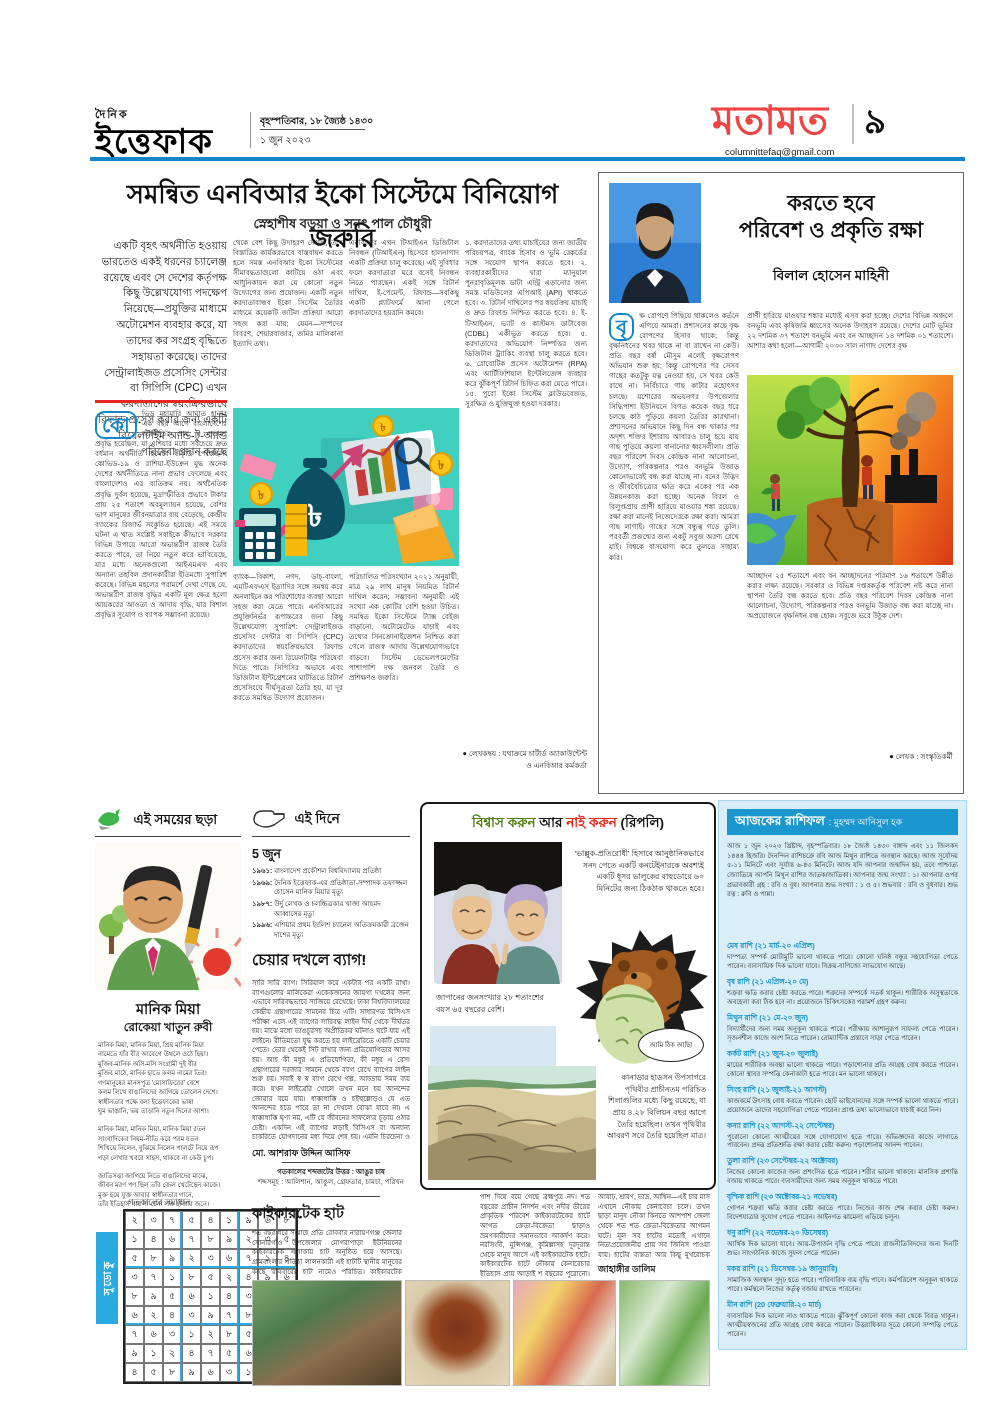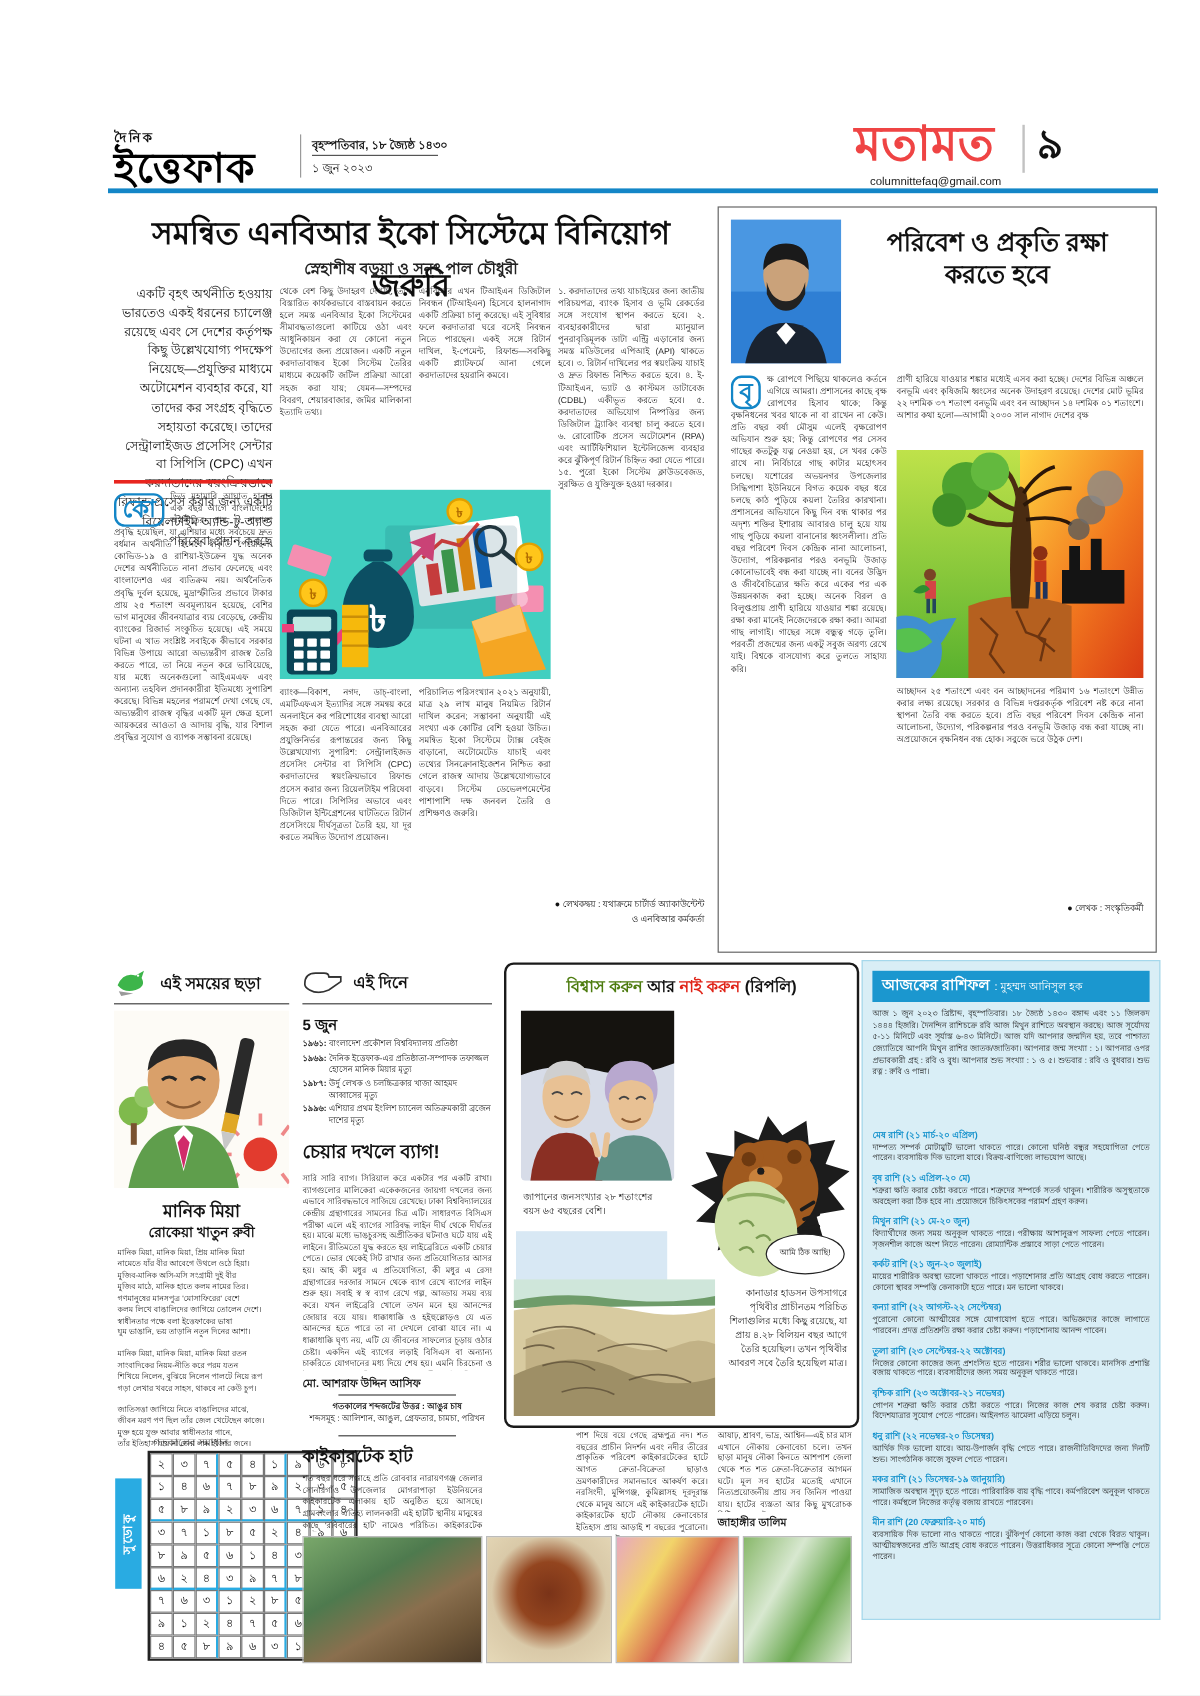--- a/index.html
+++ b/index.html
@@ -164,23 +164,24 @@
         <rect width="92" height="120" fill="#2f7fd4"></rect>
         <rect width="92" height="60" fill="#4a97e2"></rect>
         <ellipse cx="46" cy="46" rx="19" ry="23" fill="#caa27a"></ellipse>
         <path d="M27 42 q0 -22 19 -22 q19 0 19 22 l-4 -4 q-15 -10 -30 0 z" fill="#1a1a1a"></path>
         <path d="M30 52 q4 16 16 16 q12 0 16 -16 l0 10 q-6 14 -16 14 q-10 0 -16 -14 z" fill="#222222"></path>
         <path d="M12 120 q6 -34 34 -34 q28 0 34 34 z" fill="#1a2330"></path>
         <polygon points="46,86 38,94 46,104 54,94" fill="#ffffff"></polygon>
       </svg>
     </div>
     <div class="abs ctr env-title" style="left:108px;top:16px;width:248px;">
+      <div>করতে হবে</div>
       <div>পরিবেশ ও প্রকৃতি রক্ষা</div>
-      <div>করতে হবে</div>
-    </div>
+    </div>
+    <div class="abs ctr env-byline" style="left:108px;top:92px;width:248px;">বিলাল হোসেন মাহিনী</div>
 
     <div class="abs just body-txt" style="left:10px;top:138px;width:130px;height:460px;overflow:hidden;">
       <span class="dropcap">বৃ</span><span>ক্ষ রোপণে পিছিয়ে থাকলেও কর্তনে এগিয়ে আমরা। প্রশাসনের কাছে বৃক্ষ রোপণের হিসাব থাকে; কিন্তু বৃক্ষনিধনের খবর থাকে না বা রাখেন না কেউ। প্রতি বছর বর্ষা মৌসুম এলেই বৃক্ষরোপণ অভিযান শুরু হয়; কিন্তু রোপণের পর সেসব গাছের কতটুকু যত্ন নেওয়া হয়, সে খবর কেউ রাখে না। নির্বিচারে গাছ কাটার মহোৎসব চলছে। যশোরের অভয়নগর উপজেলার সিদ্ধিপাশা ইউনিয়নে বিগত কয়েক বছর ধরে চলছে কাঠ পুড়িয়ে কয়লা তৈরির কারখানা। প্রশাসনের অভিযানে কিছু দিন বন্ধ থাকার পর অদৃশ্য শক্তির ইশারায় আবারও চালু হয়ে যায় গাছ পুড়িয়ে কয়লা বানানোর ধ্বংসলীলা। প্রতি বছর পরিবেশ দিবস কেন্দ্রিক নানা আলোচনা, উদ্যোগ, পরিকল্পনার পরও বনভূমি উজাড় কোনোভাবেই বন্ধ করা যাচ্ছে না। বনের উদ্ভিদ ও জীববৈচিত্র্যের ক্ষতি করে একের পর এক উন্নয়নকাজ করা হচ্ছে। অনেক বিরল ও বিলুপ্তপ্রায় প্রাণী হারিয়ে যাওয়ার শঙ্কা রয়েছে। রক্ষা করা মানেই নিজেদেরকে রক্ষা করা। আমরা গাছ লাগাই। গাছের সঙ্গে বন্ধুত্ব গড়ে তুলি। পরবর্তী প্রজন্মের জন্য একটু সবুজ অরণ্য রেখে যাই। বিশ্বকে বাসযোগ্য করে তুলতে সাহায্য করি।</span>
     </div>
     <div class="abs just body-txt" style="left:148px;top:138px;width:206px;height:60px;overflow:hidden;">প্রাণী হারিয়ে যাওয়ার শঙ্কার মধ্যেই এসব করা হচ্ছে। দেশের বিভিন্ন অঞ্চলে বনভূমি এবং কৃষিজমি ধ্বংসের অনেক উদাহরণ রয়েছে। দেশের মোট ভূমির ২২ দশমিক ৩৭ শতাংশ বনভূমি এবং বন আচ্ছাদন ১৪ দশমিক ০১ শতাংশে। আশার কথা হলো—আগামী ২০৩০ সাল নাগাদ দেশের বৃক্ষ</div>
 
     <div class="abs" style="left:148px;top:202px;width:206px;height:190px;">
       <svg width="206" height="190" viewBox="0 0 206 190">
         <defs>
           <linearGradient id="gleft" x1="0" y1="0" x2="0" y2="1">
@@ -445,20 +446,21 @@
         <ellipse cx="92" cy="76" rx="19" ry="24" fill="#e8c194"></ellipse>
         <path d="M70 66 q0 -24 22 -24 q22 0 22 24 q0 8 -4 12 q4 -18 -18 -20 q-22 2 -18 20 q-4 -4 -4 -12 z" fill="#b8a8cf"></path>
         <path d="M82 74 q4 -4 8 0 M96 74 q4 -4 8 0" stroke="#444" stroke-width="1.6" fill="none"></path>
         <path d="M84 90 q8 6 16 0" stroke="#8a5a32" stroke-width="1.6" fill="none"></path>
         <g stroke="#e8c194" stroke-width="5" stroke-linecap="round">
           <line x1="64" y1="120" x2="60" y2="104"></line>
             <line x1="70" y1="120" x2="72" y2="104"></line>
         </g>
       </svg>
     </div>
+    <div class="abs rt rip-txt" style="left:150px;top:44px;width:132px;">'ভাল্লুক-প্রতিরোধী' হিসাবে আনুষ্ঠানিকভাবে সনদ পেতে একটি কনটেইনারকে অবশ্যই একটি ধূসর ভালুকের বাহুডোরে ৬০ মিনিটের জন্য ঠিকঠাক থাকতে হবে।</div>
     <div class="abs" style="left:150px;top:120px;width:136px;height:146px;">
       <svg width="136" height="146" viewBox="0 0 136 146">
         <polygon fill="#1c1c1c" points="68,6 80,22 100,10 102,30 124,26 116,46 136,52 118,66 132,84 108,88 114,108 92,104 90,126 70,114 58,132 48,110 26,118 32,96 8,94 24,78 4,64 26,56 16,36 40,40 40,18 60,26"></polygon>
         <circle cx="70" cy="66" r="40" fill="#a05a1f"></circle>
         <circle cx="52" cy="40" r="12" fill="#a05a1f"></circle>
         <circle cx="92" cy="38" r="12" fill="#a05a1f"></circle>
         <circle cx="52" cy="42" r="6" fill="#6e3a10"></circle>
         <circle cx="90" cy="40" r="6" fill="#6e3a10"></circle>
         <ellipse cx="66" cy="58" rx="14" ry="10" fill="#c8823c"></ellipse>
         <circle cx="62" cy="52" r="3" fill="#1c1c1c"></circle>
@@ -512,20 +514,24 @@
       </div>
         <div>
         <div class="horo-sign">মিথুন রাশি (২১ মে-২০ জুন)</div>
         <div class="horo-body">বিদ্যার্থীদের জন্য সময় অনুকূল থাকতে পারে। পরীক্ষায় আশানুরূপ সাফল্য পেতে পারেন। সৃজনশীল কাজে অংশ নিতে পারেন। রোম্যান্টিক প্রস্তাবে সাড়া পেতে পারেন।</div>
       </div>
         <div>
         <div class="horo-sign">কর্কট রাশি (২১ জুন-২০ জুলাই)</div>
         <div class="horo-body">মায়ের শারীরিক অবস্থা ভালো থাকতে পারে। পড়াশোনার প্রতি আগ্রহ বোধ করতে পারেন। কোনো স্থাবর সম্পত্তি কেনাকাটা হতে পারে। মন ভালো থাকবে।</div>
       </div>
         <div>
+        <div class="horo-sign">সিংহ রাশি (২১ জুলাই-২১ আগস্ট)</div>
+        <div class="horo-body">কাজকর্মে উৎসাহ বোধ করতে পারেন। ছোট ভাইবোনদের সঙ্গে সম্পর্ক ভালো থাকতে পারে। প্রয়োজনে তাদের সহযোগিতা পেতে পারেন। প্রাপ্ত তথ্য ভালোভাবে যাচাই করে নিন।</div>
+      </div>
+        <div>
         <div class="horo-sign">কন্যা রাশি (২২ আগস্ট-২২ সেপ্টেম্বর)</div>
         <div class="horo-body">পুরোনো কোনো আত্মীয়ের সঙ্গে যোগাযোগ হতে পারে। অভিজ্ঞদের কাজে লাগাতে পারবেন। প্রদত্ত প্রতিশ্রুতি রক্ষা করার চেষ্টা করুন। পড়াশোনায় আনন্দ পাবেন।</div>
       </div>
         <div>
         <div class="horo-sign">তুলা রাশি (২৩ সেপ্টেম্বর-২২ অক্টোবর)</div>
         <div class="horo-body">নিজের কোনো কাজের জন্য প্রশংসিত হতে পারেন। শরীর ভালো থাকবে। মানসিক প্রশান্তি বজায় থাকতে পারে। ব্যবসায়ীদের জন্য সময় অনুকূল থাকতে পারে।</div>
       </div>
         <div>
         <div class="horo-sign">বৃশ্চিক রাশি (২৩ অক্টোবর-২১ নভেম্বর)</div>
         <div class="horo-body">গোপন শত্রুরা ক্ষতি করার চেষ্টা করতে পারে। নিজের কাজ শেষ করার চেষ্টা করুন। বিদেশযাত্রার সুযোগ পেতে পারেন। আইনগত ঝামেলা এড়িয়ে চলুন।</div>

